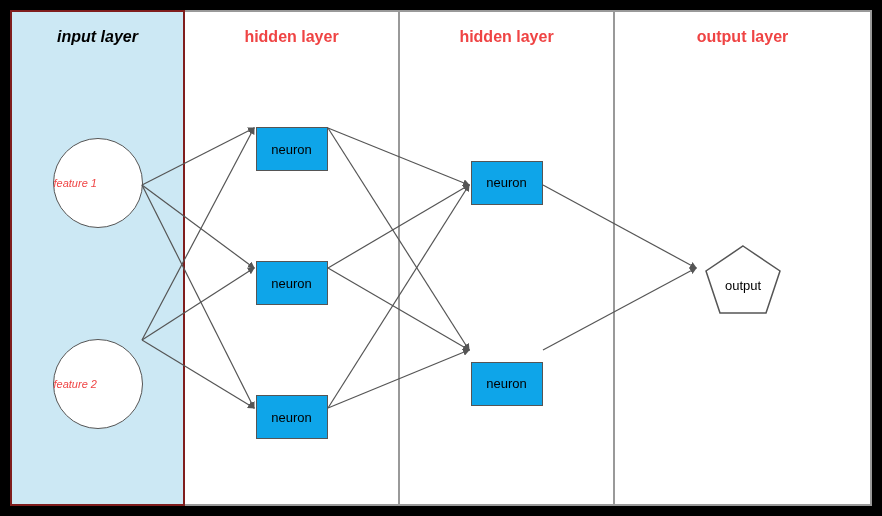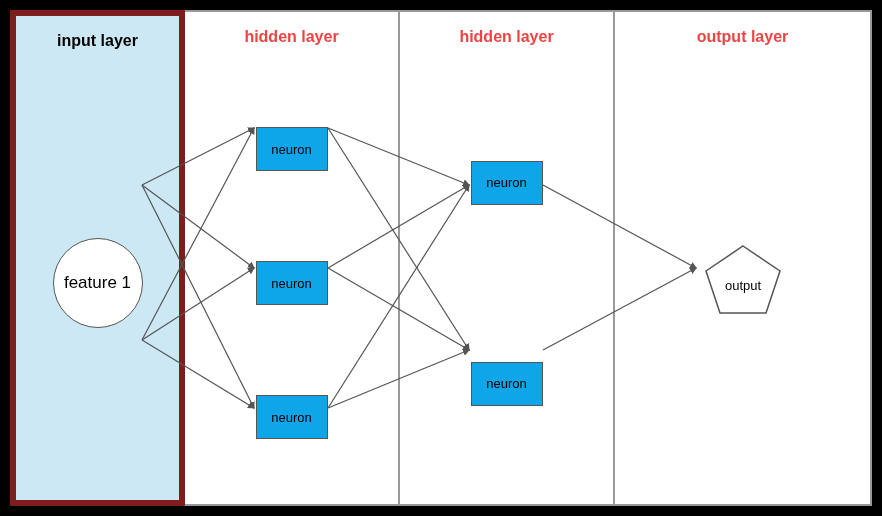--- a/index.html
+++ b/index.html
@@ -34,24 +34,25 @@
       color: #ef4444;
       margin-bottom: 10px;
       text-align: center;
       padding: 8px 6px 6px 6px;
       white-space: nowrap;
     }
     
     .input-layer {
       width: 175px;
       background: #cce8f4;
-      border: 6px solid #7f1d1d;
+      border: 2px solid #7f1d1d;
       padding: 8px 0 0 0;
       flex-direction: column;
       align-items: center;
+      font-style: italic;
     }
     .input-layer .layer-title {
       color: #000;
     }
     
     .hidden-layer {
       width: 215px;
       background: #fff;
       border: 2px solid #999;
       border-left: none;
@@ -81,23 +82,23 @@
     }
     
     .feature-circle {
       width: 90px;
       height: 90px;
       border-radius: 50%;
       background: #fff;
       border: 1.5px solid #555;
       display: flex;
       align-items: center;
-      justify-content: center;
-      font-size: 17px;
-      color: #000000;
+      justify-content: flex-start;
+      font-size: 11px;
+      color: #ef4444;
     }
     
     .neuron-box {
       width: 72px;
       height: 44px;
       background: #0ea5e9;
       border: 1.5px solid #555;
       display: flex;
       align-items: center;
       justify-content: center;
@@ -129,20 +130,23 @@
 <body>
 
 <div class="diagram">
 
   <div class="layer input-layer" style="width:175px;">
     <div class="layer-title">input layer</div>
     <div class="nodes">
       <div class="feature-circle">
         <span>feature 1</span>
       </div>
+      <div class="feature-circle">
+        <span>feature 2</span>
+      </div>
     </div>
   </div>
 
   <div class="layer hidden-layer" style="width:215px; position:relative;">
     <div class="layer-title">hidden layer</div>
     <div class="nodes">
       <div class="neuron-box">
         <span>neuron</span>
       </div>
       <div class="neuron-box">

